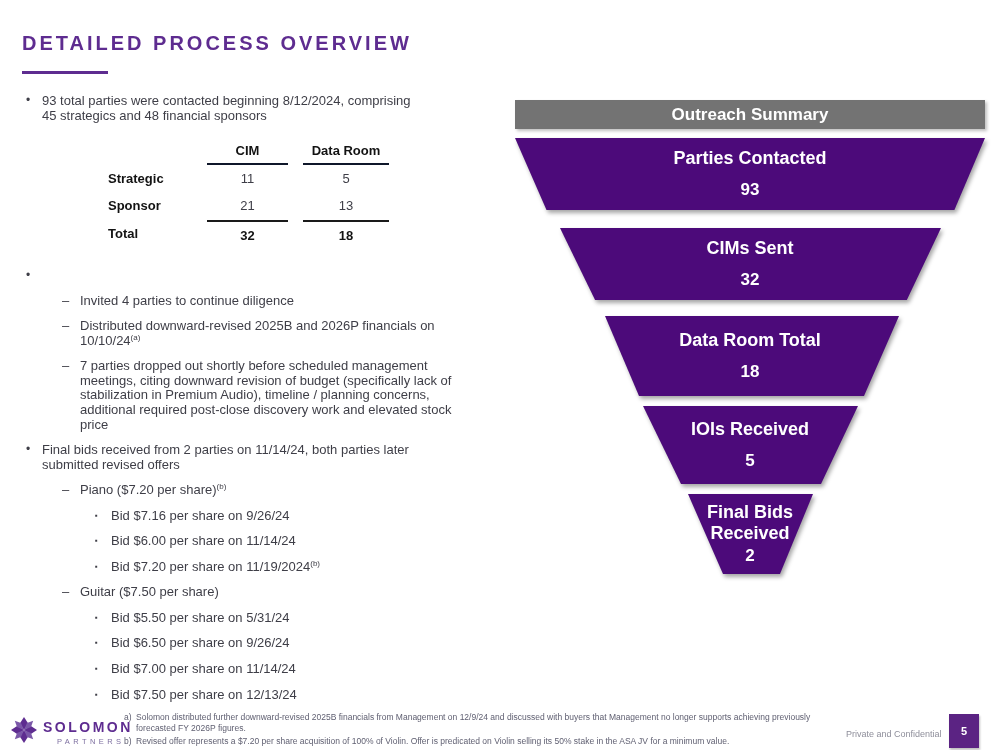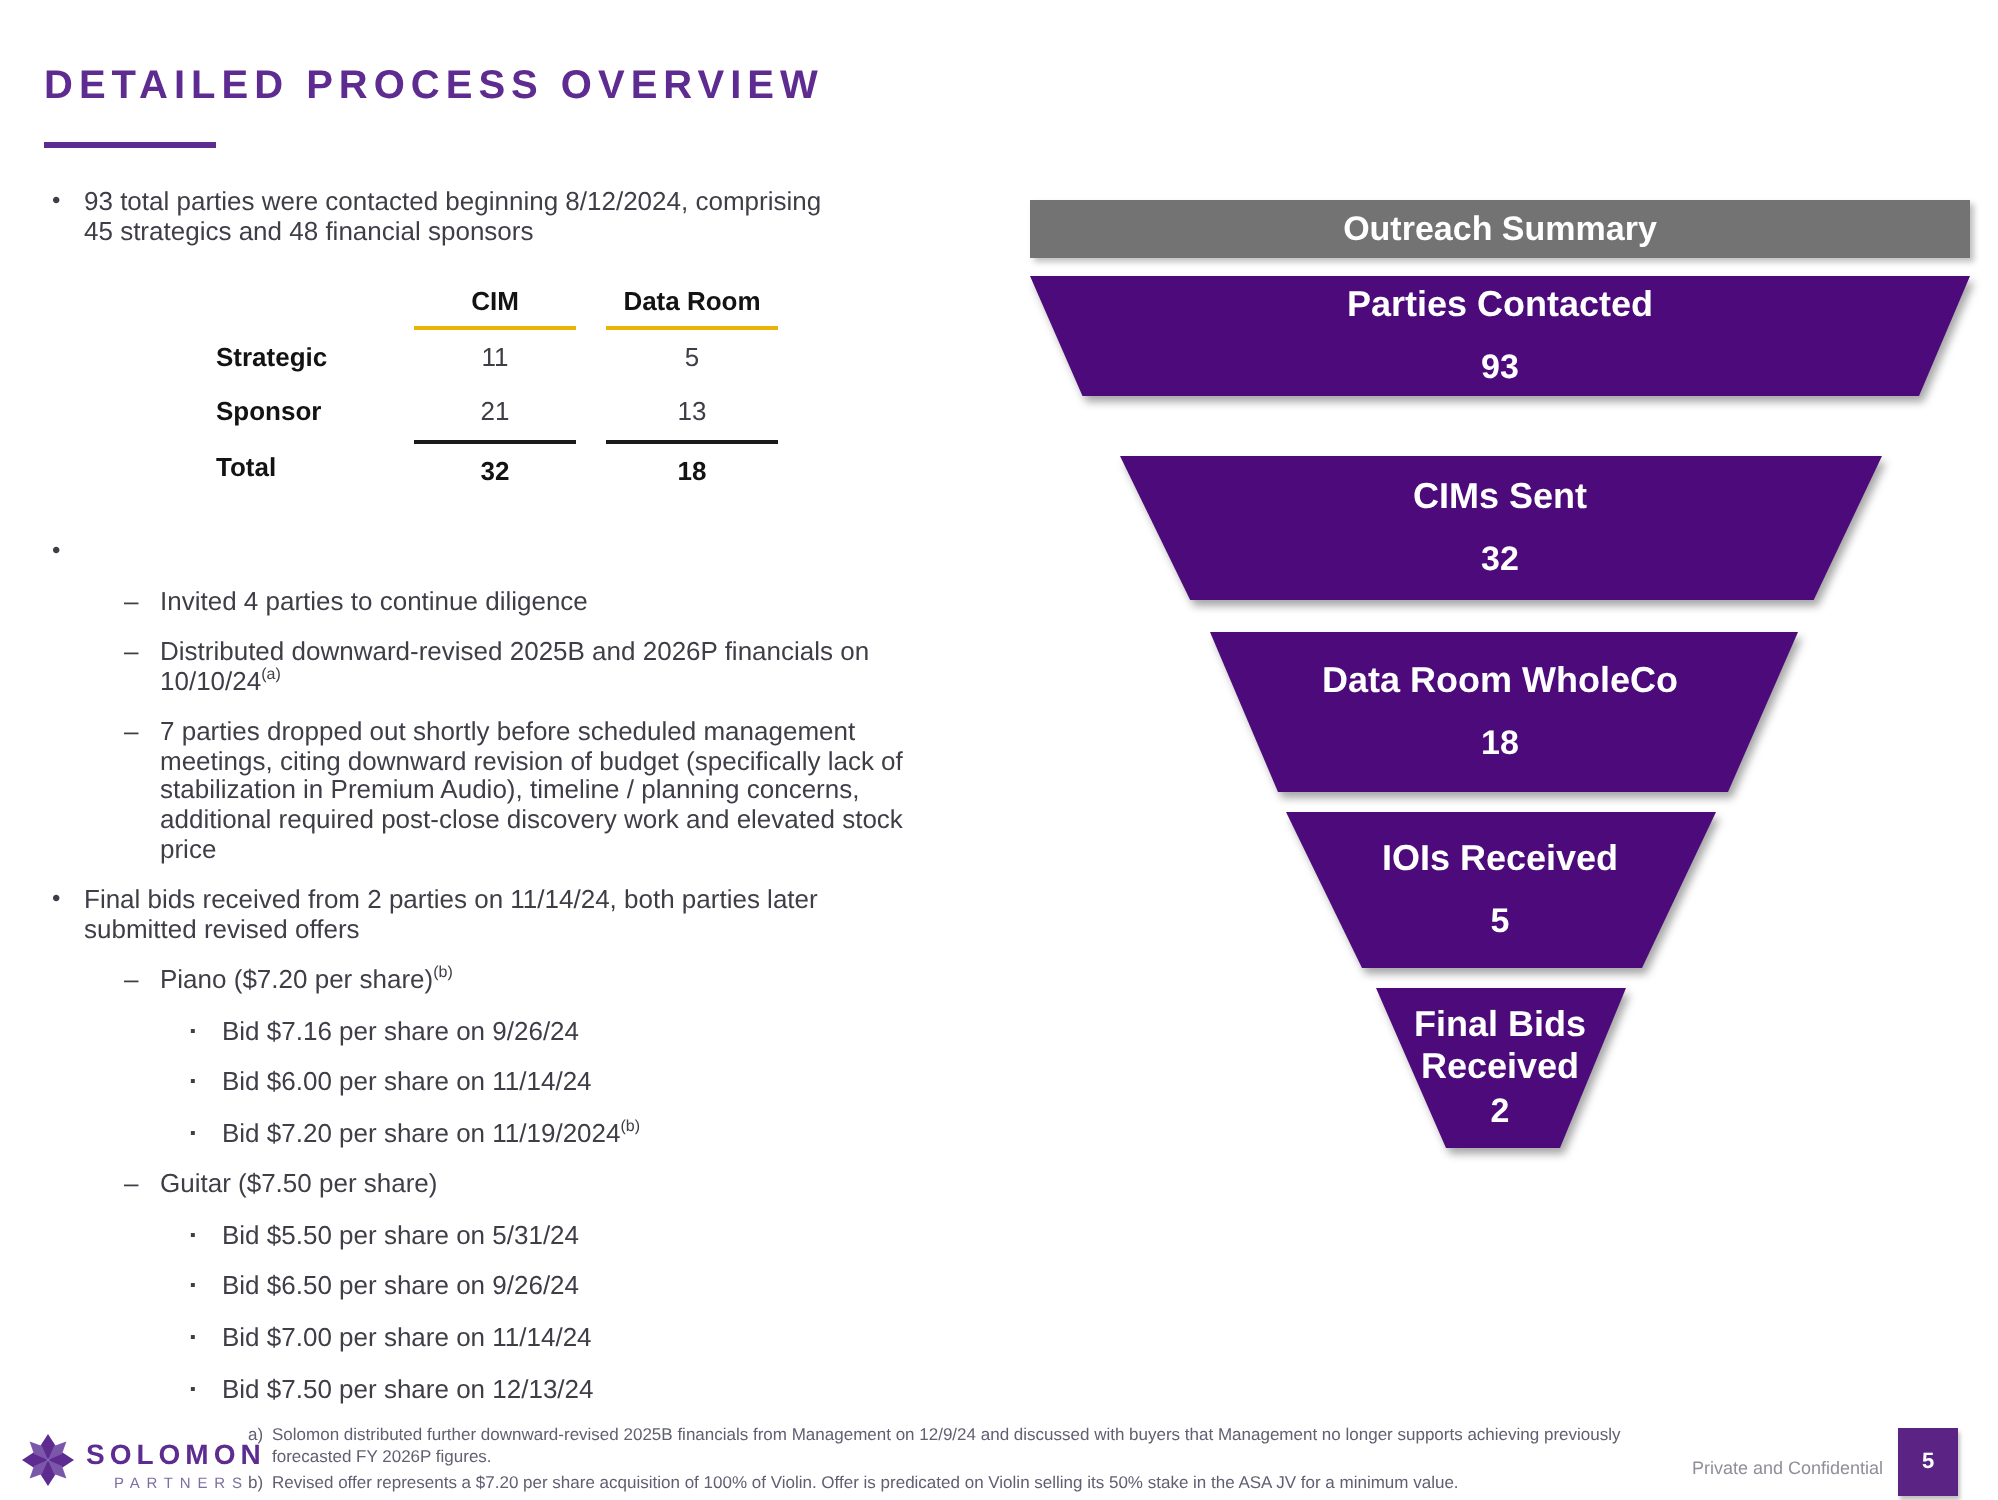--- a/index.html
+++ b/index.html
@@ -33,21 +33,21 @@
   .tx { display:inline-block; }
   sup.fnsup { font-size:8px; vertical-align:super; line-height:0; }
   
   .mini-table {
     display:grid; grid-template-columns:84px 81px 86px; column-gap:15px;
     margin:14px 0 20px 86px; font-size:13px;
   }
   .mini-table .cell { padding:7px 0 6px 0; }
   .mini-table .num { text-align:center; }
   .mini-table .lbl { font-weight:bold; color:#131313; }
-  .mini-table .th { font-weight:bold; color:#131313; border-bottom:2px solid #eab308; padding-bottom:4px; }
+  .mini-table .th { font-weight:bold; color:#131313; border-bottom:2px solid #0f172a; padding-bottom:4px; }
   .mini-table .th-empty { border-bottom:none; }
   .mini-table .tot { font-weight:bold; color:#131313; border-top:2px solid #1a1a1a; padding-top:7px; }
   .mini-table .tot-lbl { border-top:none; padding-top:7px; }
   
   .funnel-header {
     position:absolute; left:515px; top:100px; width:470px; height:29px;
     background:#737373; color:#ffffff; font-size:17px; font-weight:bold;
     display:flex; align-items:center; justify-content:center;
     box-shadow:2px 2px 3px rgba(0,0,0,0.25);
   }
@@ -176,34 +176,34 @@
       <span class="mk">▪</span>
       <span class="tx">Bid $7.50 per share on 12/13/24</span>
     </div>
 
   </div>
 
   <div class="funnel-header">Outreach Summary</div>
 
   <div class="stages">
     <div class="stage-outer" style="top:0;">
-      <div class="stage" style="height:60px; clip-path:polygon(0px 0px, 470px 0px, 436px 80px, 35px 80px);">
+      <div class="stage" style="height:72px; clip-path:polygon(0px 0px, 470px 0px, 436px 80px, 35px 80px);">
         <div class="stage-label">Parties Contacted</div>
         <div class="stage-value">93</div>
       </div>
     </div>
     <div class="stage-outer" style="top:90px;">
       <div class="stage" style="height:72px; clip-path:polygon(45px 0px, 426px 0px, 389px 78px, 83px 78px);">
         <div class="stage-label">CIMs Sent</div>
         <div class="stage-value">32</div>
       </div>
     </div>
     <div class="stage-outer" style="top:178px;">
       <div class="stage" style="height:80px; clip-path:polygon(90px 0px, 384px 0px, 349px 80px, 124px 80px);">
-        <div class="stage-label">Data Room WholeCo</div>
+        <div class="stage-label">Data Room Total</div>
         <div class="stage-value">18</div>
       </div>
     </div>
     <div class="stage-outer" style="top:268px;">
       <div class="stage" style="height:78px; clip-path:polygon(128px 0px, 343px 0px, 306px 78px, 166px 78px);">
         <div class="stage-label">IOIs Received</div>
         <div class="stage-value">5</div>
       </div>
     </div>
     <div class="stage-outer" style="top:356px;">

